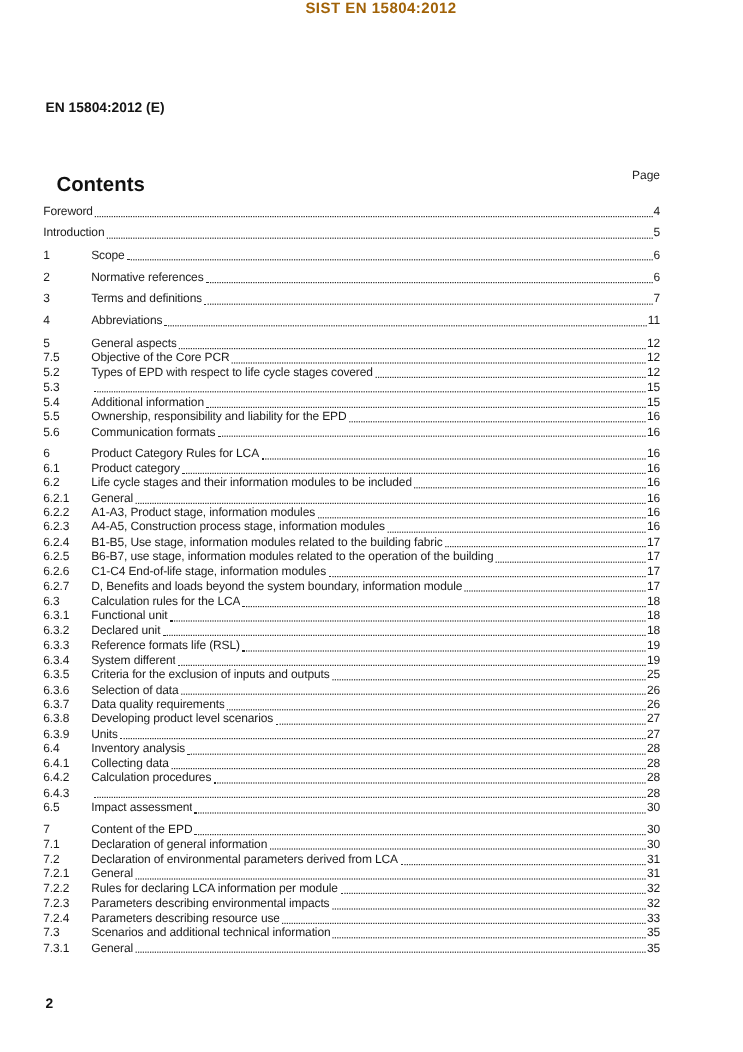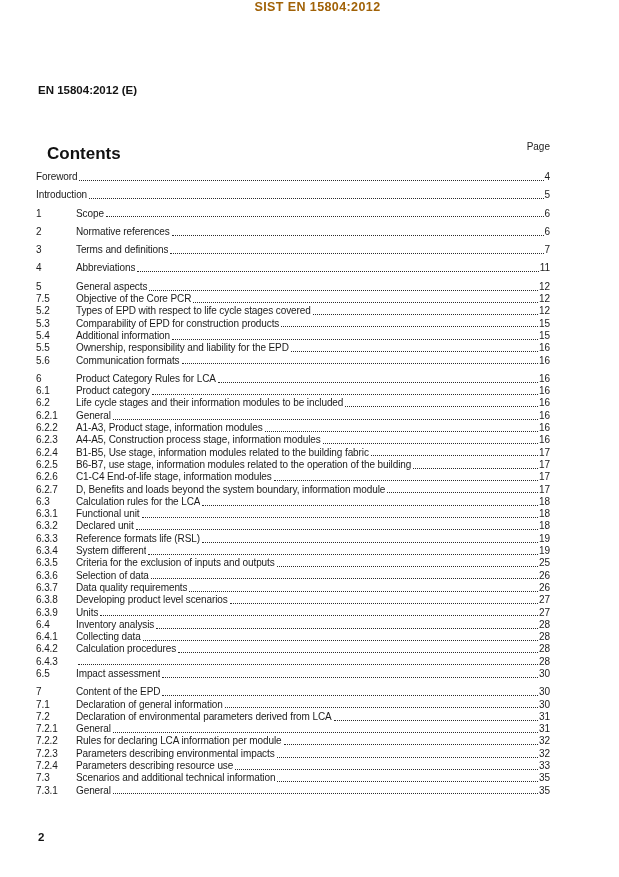--- a/index.html
+++ b/index.html
@@ -163,21 +163,20 @@
         <span class="pg">12</span>
       </div>
       <div class="row">
         <span class="num">5.2</span>
         <span class="label">Types of EPD with respect to life cycle stages covered</span>
         <span class="dots"></span>
         <span class="pg">12</span>
       </div>
       <div class="row">
         <span class="num">5.3</span>
-        <span class="label">Comparability of EPD for construction products</span>
         <span class="dots"></span>
         <span class="pg">15</span>
       </div>
       <div class="row">
         <span class="num">5.4</span>
         <span class="label">Additional information</span>
         <span class="dots"></span>
         <span class="pg">15</span>
       </div>
       <div class="row">

